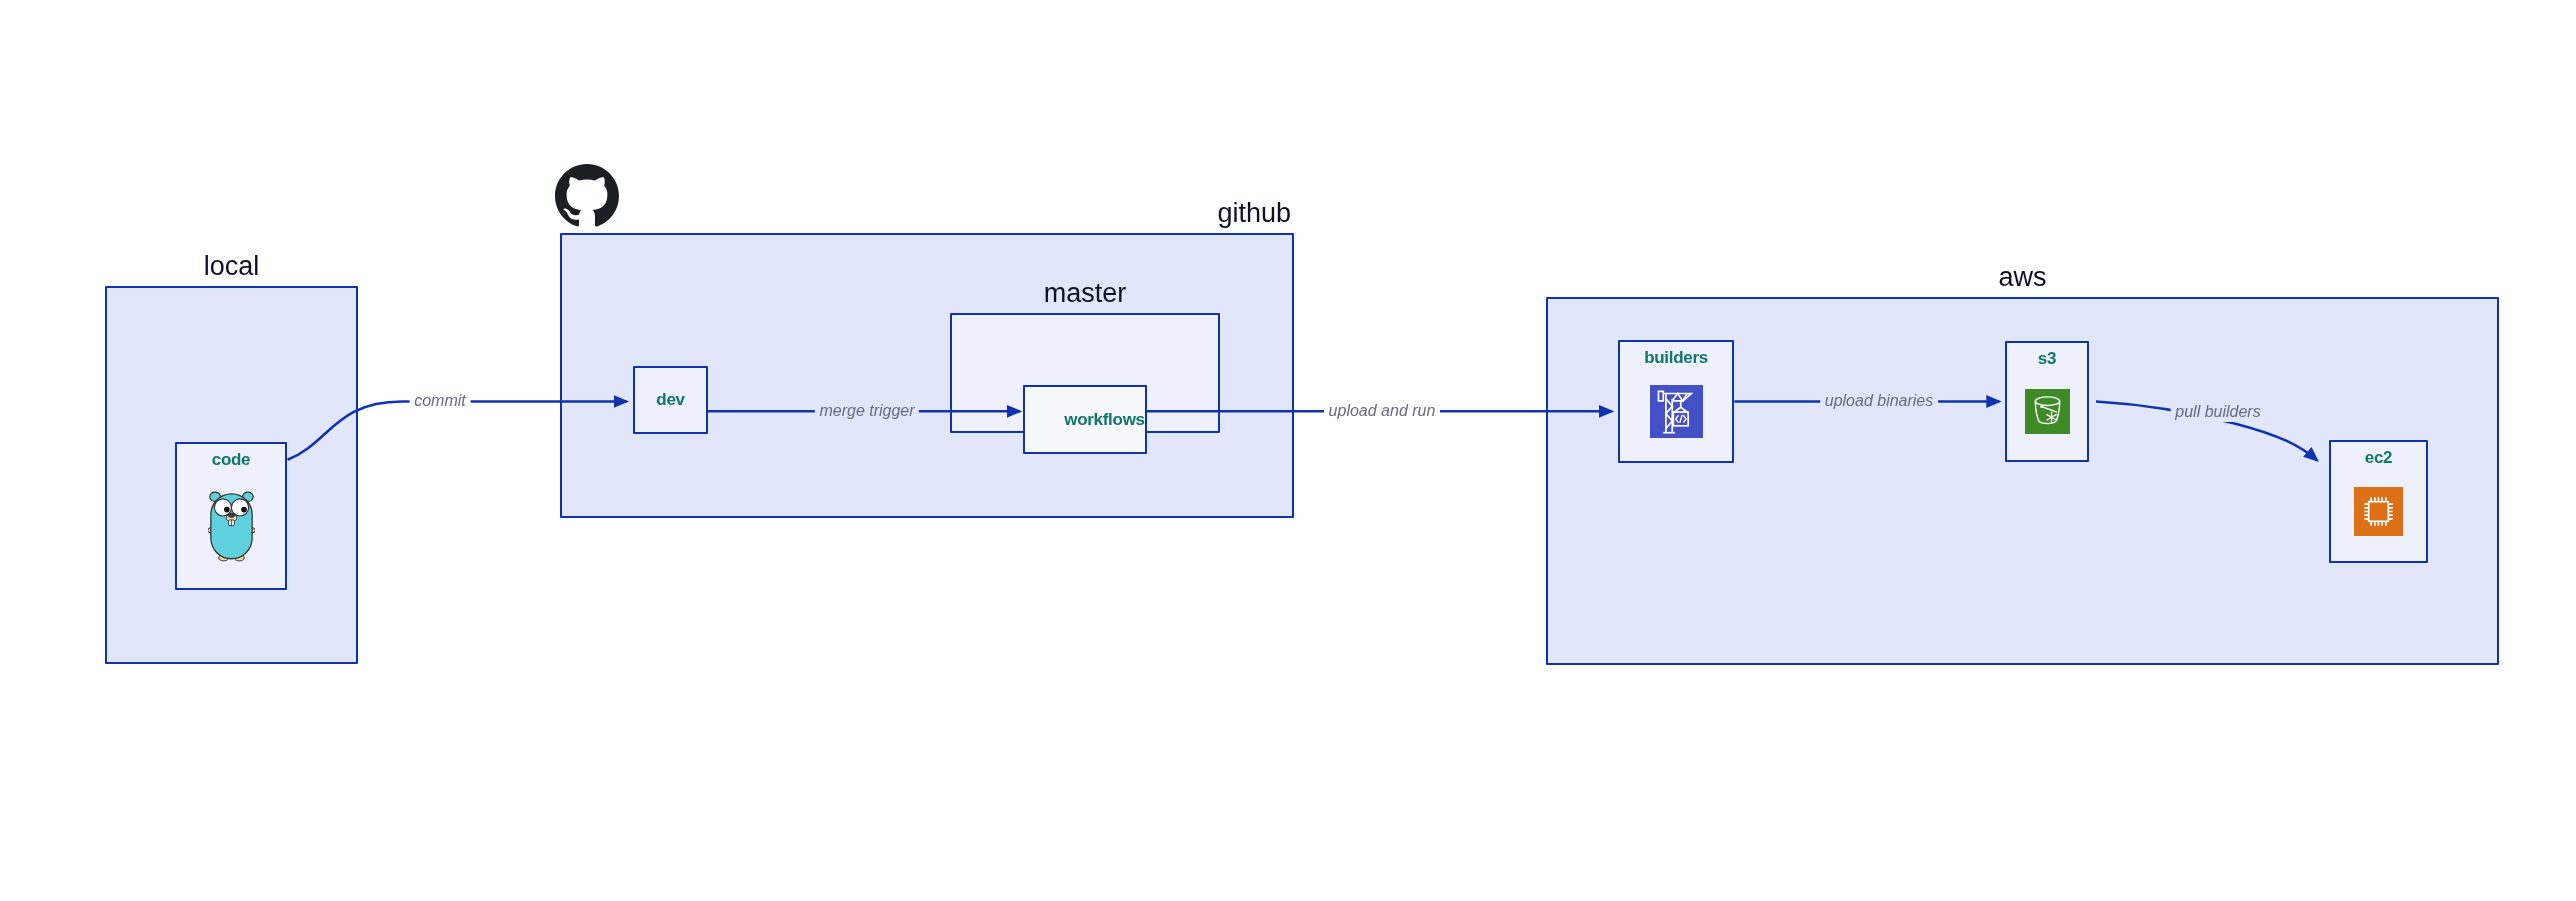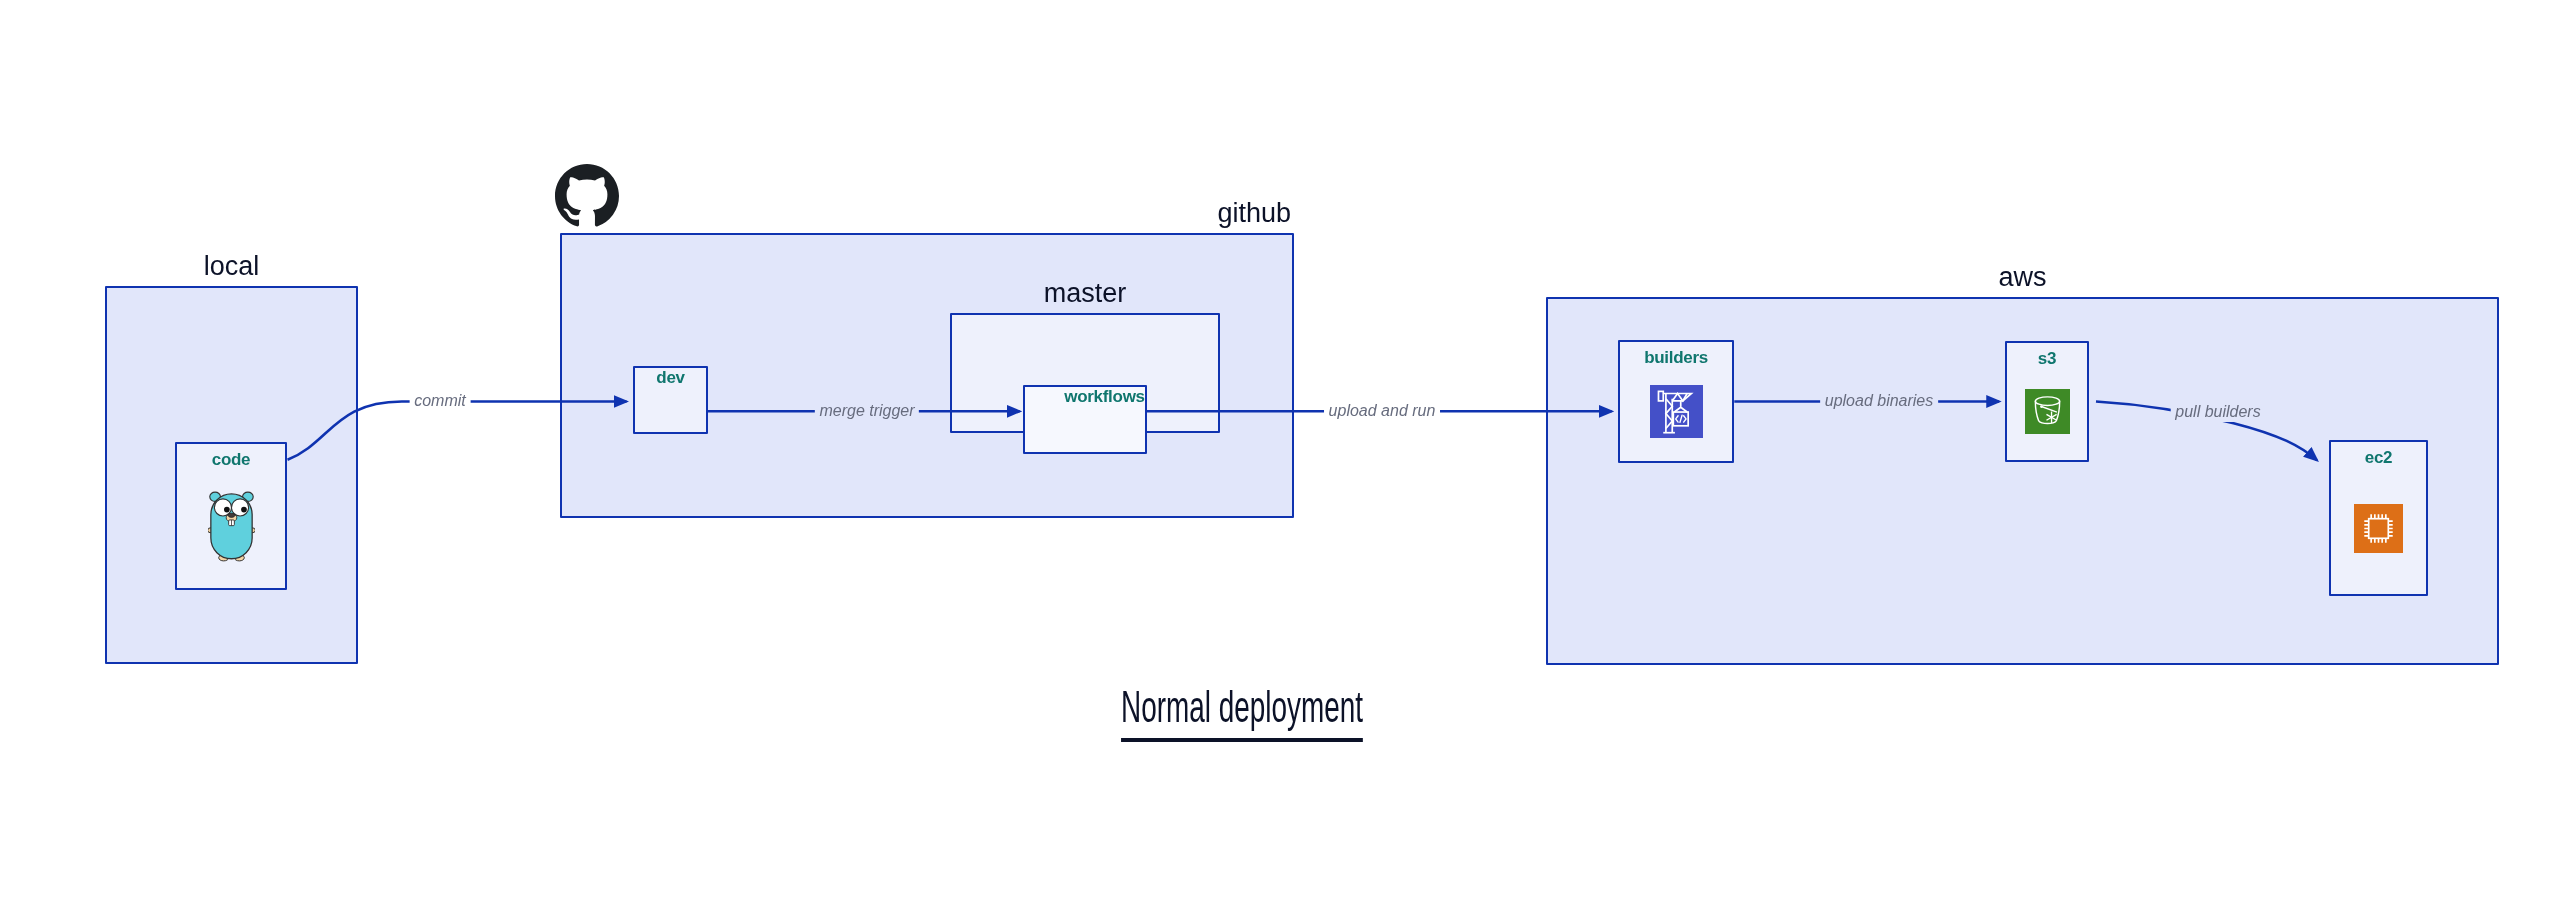--- a/index.html
+++ b/index.html
@@ -2,21 +2,21 @@
 <html style="font-size:8.2px"><head>
 <meta charset="utf-8">
 <style>
   html,body{margin:0;padding:0;background:#ffffff;}
   .canvas{position:relative;width:2604px;height:902px;background:#ffffff;
     font-family:"Liberation Sans","DejaVu Sans",sans-serif;overflow:hidden;}
   .container{position:absolute;background:#e1e6fa;border:2.6px solid #0f33b0;border-radius:1px;box-sizing:border-box;}
   .node{position:absolute;background:#eef1fc;border:2.6px solid #0f33b0;border-radius:1px;box-sizing:border-box;
     display:flex;flex-direction:column;align-items:center;}
   .node.nested{background:#f6f8fe;padding-left:39px;}
-  .node.centered{}
+  .node.centered{justify-content:center;}
   .node-label{font-weight:bold;font-size:17px;color:#0f766e;margin-top:6.2px;white-space:nowrap;letter-spacing:-0.3px;}
   .node.centered .node-label{margin-top:0;}
   .icon-slot{flex:1;display:flex;align-items:center;justify-content:center;padding-bottom:6.2px;}
   .c-label{position:absolute;bottom:100%;margin-bottom:6.2px;font-size:27px;color:#0c1228;white-space:nowrap;}
   .c-label.center{left:50%;transform:translateX(-50%);}
   .c-label.right{right:1px;}
   svg.edges{position:absolute;left:0;top:0;z-index:3;pointer-events:none;}
   .edge{stroke:#0f33b0;stroke-width:5;fill:none;}
   .edge-label{position:absolute;transform:translate(-50%,-50%);font-style:italic;font-size:16px;color:#676c7e;
     white-space:nowrap;padding:1px 4.6px;z-index:4;}
@@ -119,21 +119,21 @@
           <circle cx="36.5" cy="39" r="3" fill="#ffffff"></circle>
           <g stroke="#ffffff" stroke-width="3" fill="none">
             <path d="M59 50 V76"></path>
             <path d="M47.7 56.5 L70.3 69.5"></path>
             <path d="M70.3 56.5 L47.7 69.5"></path>
           </g>
         </svg>
       </div>
     </div>
 
-    <div class="node" style="left:781px;top:141px;width:99px;height:156px;">
+    <div class="node" style="left:781px;top:141px;width:99px;height:123px;">
       <div class="node-label">ec2</div>
       <div class="icon-slot">
         <svg width="49" height="49" viewBox="0 0 100 100">
           <rect x="0" y="0" width="100" height="100" fill="#dd6f17"></rect>
           <g stroke="#ffffff" stroke-width="3.4" fill="none">
             <rect x="30" y="30" width="40" height="40"></rect>
             <path d="M35 21 V30 M42.5 21 V30 M50 21 V30 M57.5 21 V30 M65 21 V30"></path>
             <path d="M35 70 V79 M42.5 70 V79 M50 70 V79 M57.5 70 V79 M65 70 V79"></path>
             <path d="M21 35 H30 M21 42.5 H30 M21 50 H30 M21 57.5 H30 M21 65 H30"></path>
             <path d="M70 35 H79 M70 42.5 H79 M70 50 H79 M70 57.5 H79 M70 65 H79"></path>
@@ -155,18 +155,15 @@
     <path class="edge" d="M 3366 779 L 3880 779" marker-end="url(#arrow)"></path>
     <path class="edge" d="M 4068 779 C 4170 785 4252 800 4335 821 C 4425 844 4466 866 4497 893" marker-end="url(#arrow)"></path>
   </svg>
 
   <div class="edge-label on-white" style="left:440px;top:401px;">commit</div>
   <div class="edge-label on-fill" style="left:867px;top:411px;">merge trigger</div>
   <div class="edge-label on-white" style="left:1382px;top:411px;">upload and run</div>
   <div class="edge-label on-fill" style="left:1879px;top:401px;">upload binaries</div>
   <div class="edge-label on-fill" style="left:2218px;top:412px;">pull builders</div>
 
-  <div class="title">
-    <span>Normal deployment</span>
-  </div>
 
 </div>
 
 
 </body></html>

